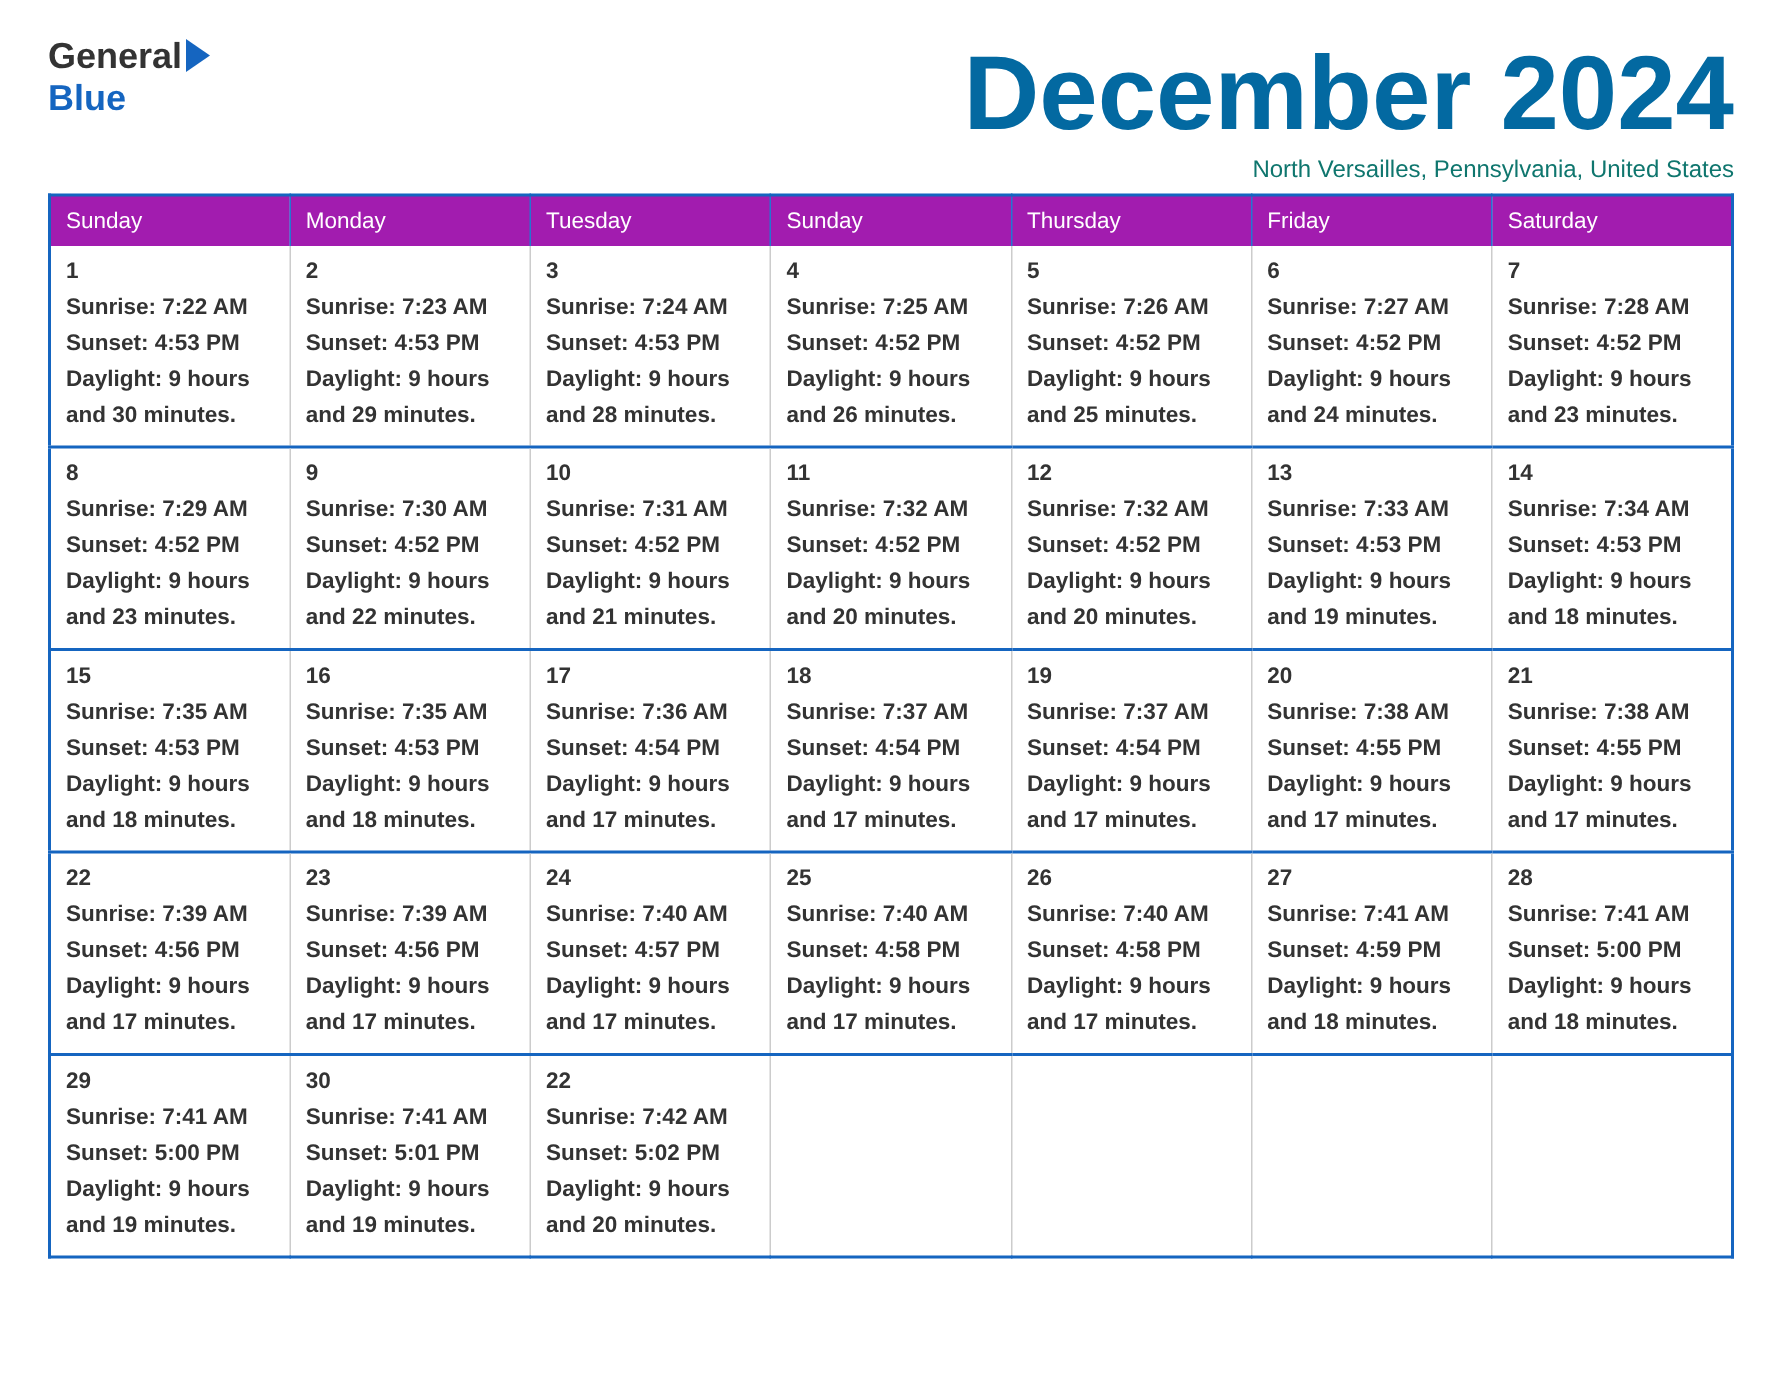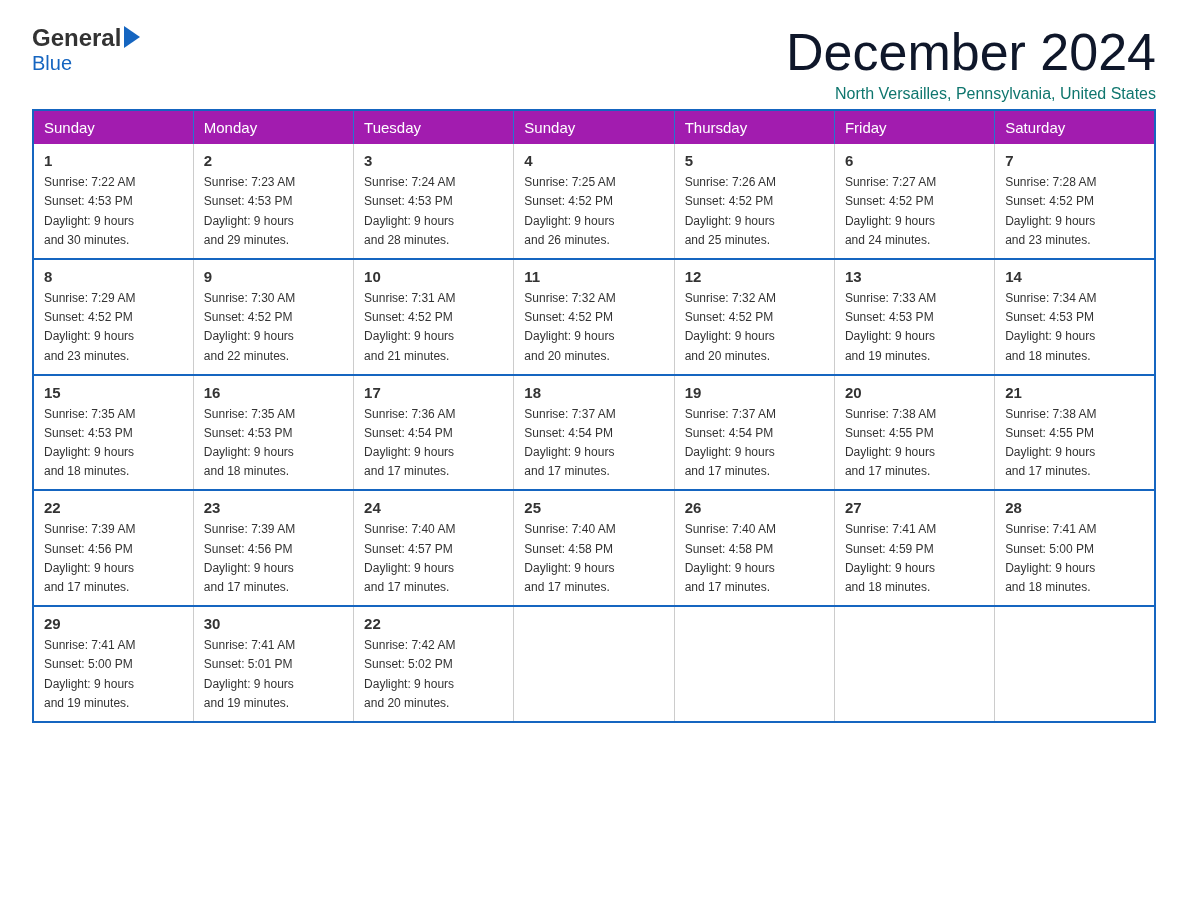--- a/index.html
+++ b/index.html
@@ -13,23 +13,23 @@
     .header-area {
       display: flex;
       justify-content: space-between;
       align-items: flex-start;
       margin-bottom: 6px;
     }
     .title-area {
       text-align: right;
     }
     .month-title {
-      font-size: 52px;
-      font-weight: normal;
-      color: #0f172a;
+      font-size: 70px;
+      font-weight: bold;
+      color: #0369a1;
       line-height: 1.1;
     }
     .location-title {
       font-size: 16px;
       color: #0f766e;
       margin-top: 4px;
     }
     .calendar-table {
       width: 100%;
       border-collapse: collapse;
@@ -63,23 +63,24 @@
     .calendar-table tr:last-child td {
       border-bottom: none;
     }
     .day-number {
       font-size: 15px;
       font-weight: bold;
       margin-bottom: 4px;
       display: block;
     }
     .day-info {
-      font-size: 12px;
+      font-size: 15px;
       line-height: 1.6;
       color: #333;
+      font-weight: bold;
     }
     .empty-cell {
       background: #fff;
     }
     .logo-wrapper {
       display: flex;
       flex-direction: column;
       align-items: flex-start;
     }
     .logo-top-row {
@@ -100,21 +101,21 @@
 </head>
 <body>
 
 <div class="header-area">
   <div class="logo-wrapper">
     <div class="logo-top-row">
       <span style="font-size:24px;font-weight:bold;color:#333;font-family:Arial,sans-serif;">General</span>
       <span class="logo-arrow"></span>
     </div>
     <div>
-      <span style="font-size:20px;font-weight:normal;color:#1565c0;font-family:Arial,sans-serif;">Blue</span>
+      <span style="font-size:24px;font-weight:bold;color:#1565c0;font-family:Arial,sans-serif;">Blue</span>
     </div>
   </div>
   <div class="title-area">
     <div class="month-title">December 2024</div>
     <div class="location-title">North Versailles, Pennsylvania, United States</div>
   </div>
 </div>
 
 <table class="calendar-table">
   <thead>

